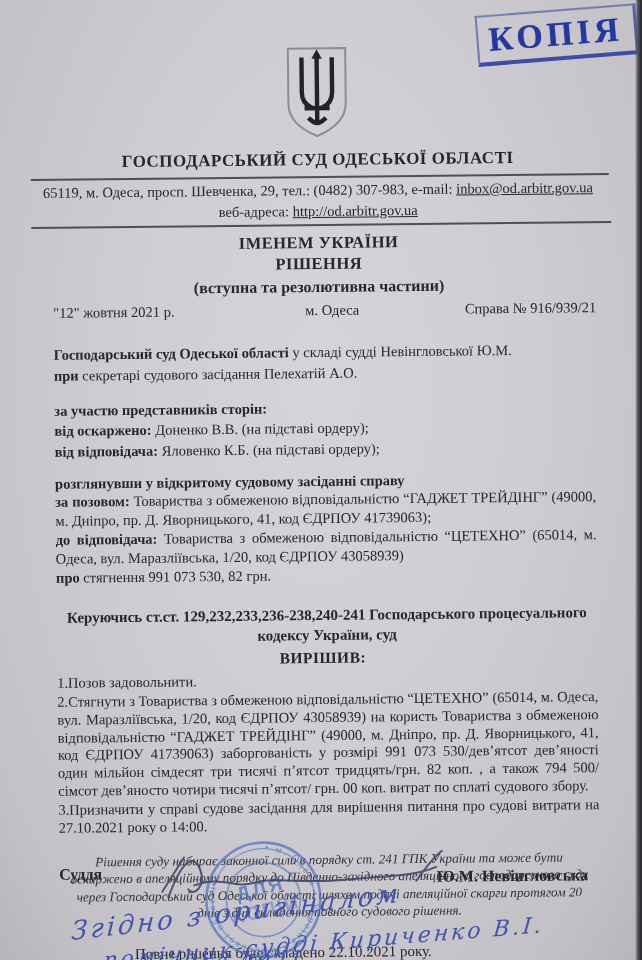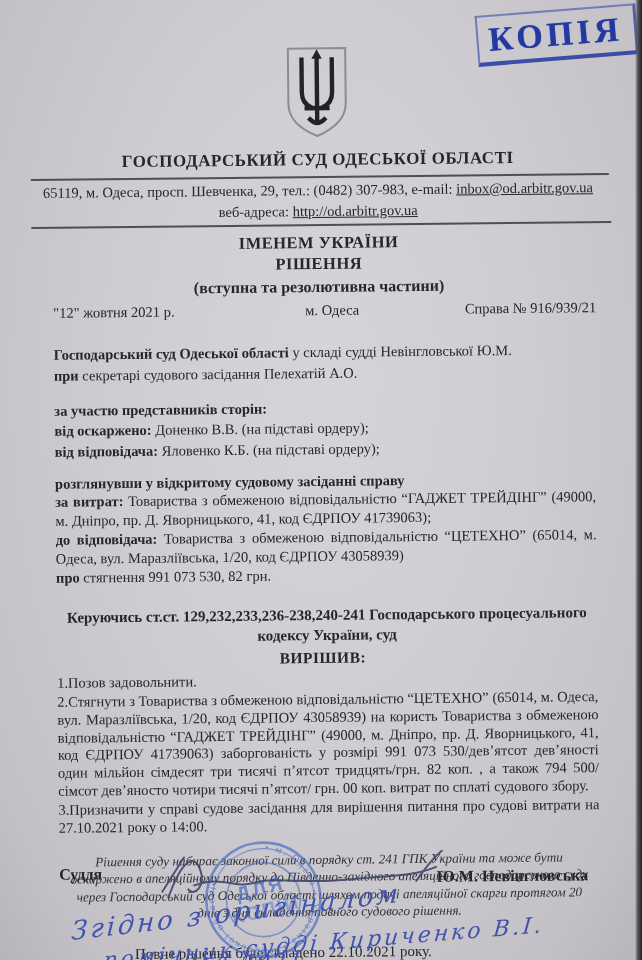--- a/index.html
+++ b/index.html
@@ -119,21 +119,21 @@
     </div>
 
     <div class="sec-parties">
       <p class="para b">за участю представників сторін:</p>
       <p class="para"><span class="b">від оскаржено:</span><span> Доненко В.В. (на підставі ордеру);</span></p>
       <p class="para"><span class="b">від відповідача:</span><span> Яловенко К.Б. (на підставі ордеру);</span></p>
     </div>
 
     <div class="sec-case">
       <p class="para b">розглянувши у відкритому судовому засіданні справу</p>
-      <p class="para just"><span class="b">за витрат:</span><span> Товариства з обмеженою відповідальністю “ГАДЖЕТ ТРЕЙДІНГ” (49000, м. Дніпро, пр. Д. Яворницького, 41, код ЄДРПОУ 41739063);</span></p>
+      <p class="para just"><span class="b">за позовом:</span><span> Товариства з обмеженою відповідальністю “ГАДЖЕТ ТРЕЙДІНГ” (49000, м. Дніпро, пр. Д. Яворницького, 41, код ЄДРПОУ 41739063);</span></p>
       <p class="para just"><span class="b">до відповідача:</span><span> Товариства з обмеженою відповідальністю “ЦЕТЕХНО” (65014, м. Одеса, вул. Маразліївська,  1/20, код ЄДРПОУ 43058939)</span></p>
       <p class="para"><span class="b">про</span><span> стягнення 991 073 530, 82 грн.</span></p>
     </div>
 
     <p class="guided">Керуючись ст.ст. 129,232,233,236-238,240-241 Господарського процесуального кодексу України, суд</p>
     <p class="decided">ВИРІШИВ:</p>
 
     <div class="ruling-items">
       <p>1.Позов задовольнити.</p>
       <p class="just">2.Стягнути з Товариства з обмеженою відповідальністю “ЦЕТЕХНО” (65014, м. Одеса, вул. Маразліївська, 1/20, код ЄДРПОУ 43058939) на користь Товариства з обмеженою відповідальністю “ГАДЖЕТ ТРЕЙДІНГ” (49000, м. Дніпро, пр. Д. Яворницького, 41, код ЄДРПОУ 41739063) заборгованість у розмірі 991 073 530/дев’ятсот дев’яності один мільйон сімдесят три тисячі п’ятсот тридцять/грн. 82 коп. , а також 794 500/сімсот дев’яносто чотири тисячі п’ятсот/ грн. 00 коп. витрат по сплаті судового збору.</p>

